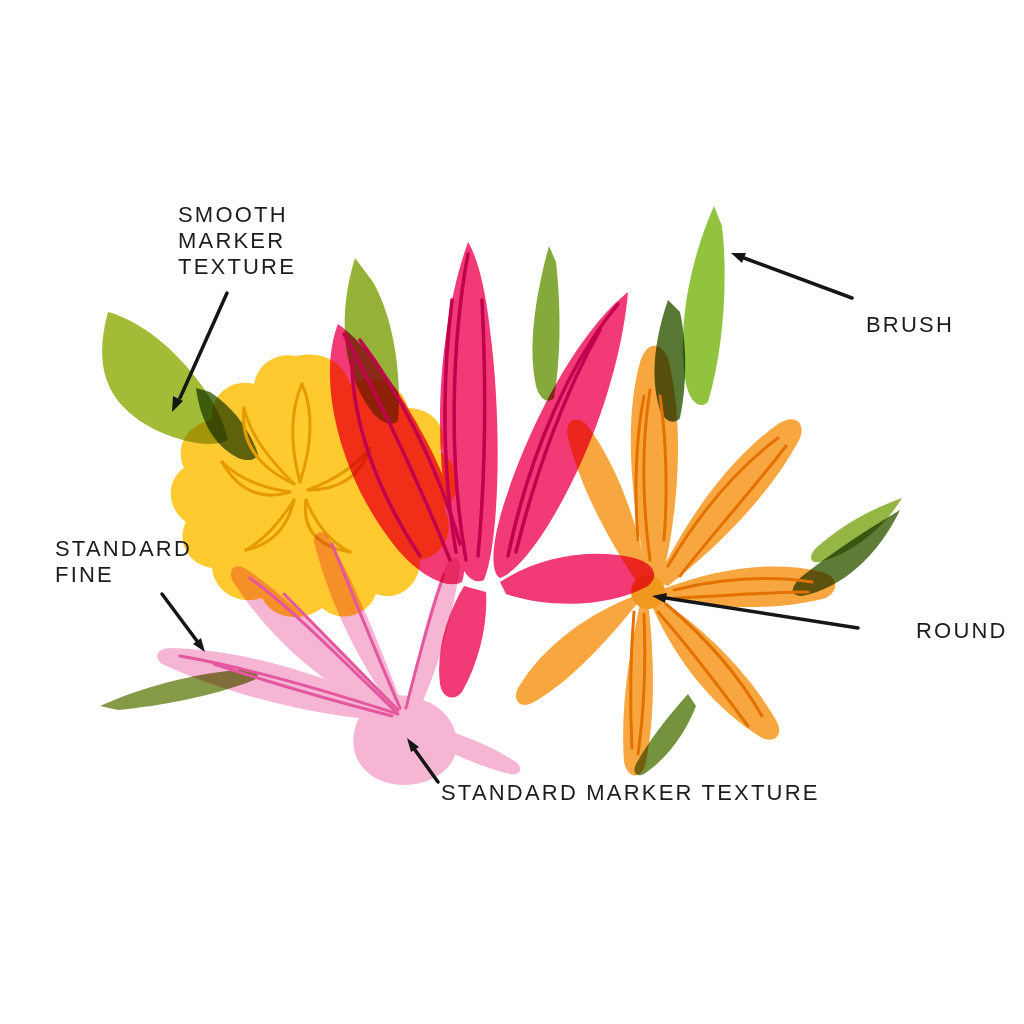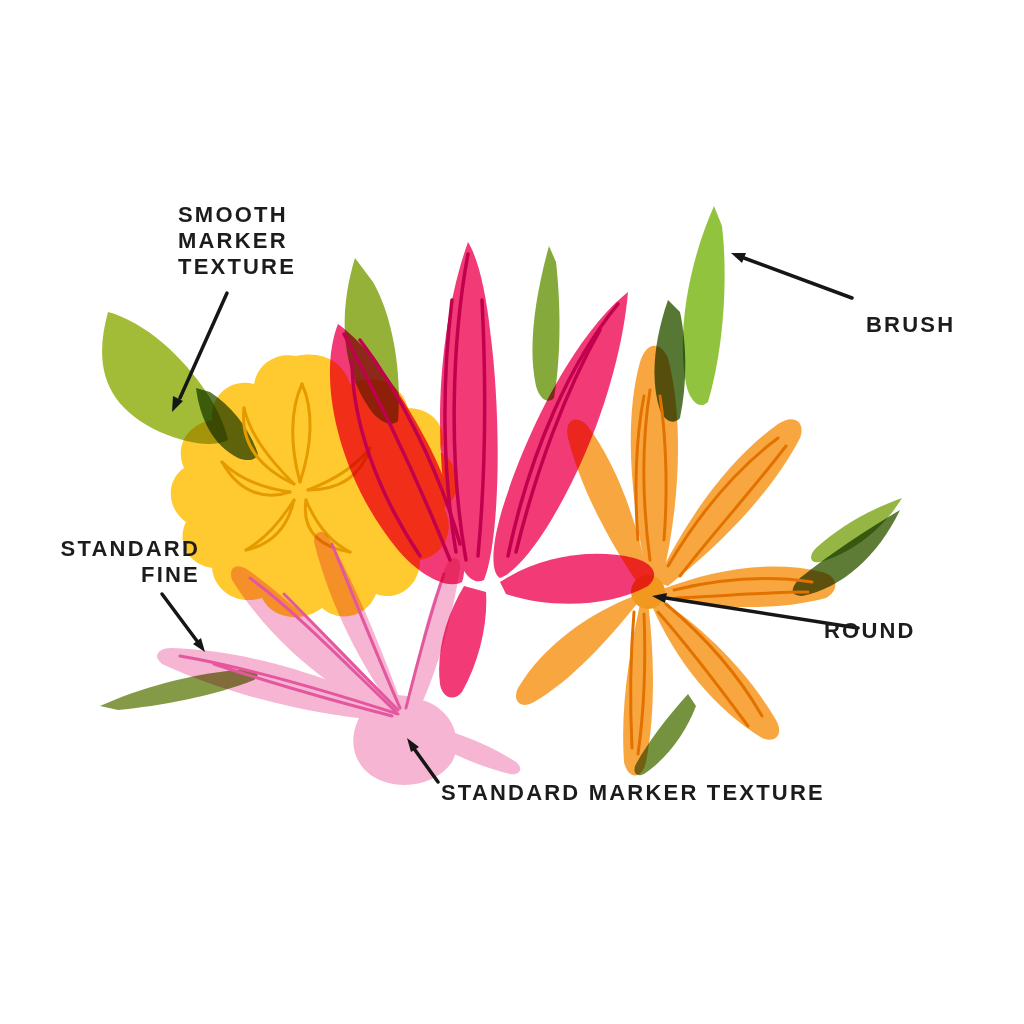--- a/index.html
+++ b/index.html
@@ -7,27 +7,27 @@
     position:relative;
     width:1024px;height:1024px;
     background:var(--bg,#ffffff);
     overflow:hidden;
     font-family:"Liberation Sans","DejaVu Sans",sans-serif;
   }
   .art{position:absolute;inset:0;}
   .label{
     position:absolute;
     color:var(--label-color,#1c1c1c);
-    font-weight:700;
+    font-weight:400;
     font-size:22px;
     letter-spacing:2.2px;
     line-height:26px;
     white-space:pre-line;
   }
-  .label.center{text-align:right;}
+  .label.center{text-align:left;}
 </style>
 </head>
 <body>
 
 <div class="stage">
 
   <svg class="art" viewBox="0 0 1024 1024" width="1024" height="1024">
 
     <g>
       <path style="mix-blend-mode:multiply" opacity="0.95" d="M108 312 C 92 370, 108 408, 160 432 C 190 445, 215 447, 228 440 C 222 410, 196 372, 164 344 C 146 328, 124 316, 108 312 Z" fill="#9DB92C"></path>
@@ -151,16 +151,16 @@
 
   <div class="label" style="left:178px; top:202px;">SMOOTH
 MARKER
 TEXTURE</div>
 
   <div class="label" style="left:866px; top:284px;margin-top:28px;">BRUSH</div>
 
   <div class="label center" style="left:55px; top:536px; width:145px;">STANDARD
 FINE</div>
 
-  <div class="label" style="left:824px; top:618px;">ROUND</div>
+  <div class="label" style="left:916px; top:618px;">ROUND</div>
 
   <div class="label" style="left:441px; top:780px;">STANDARD MARKER TEXTURE</div>
 </div>
 
 </body></html>

